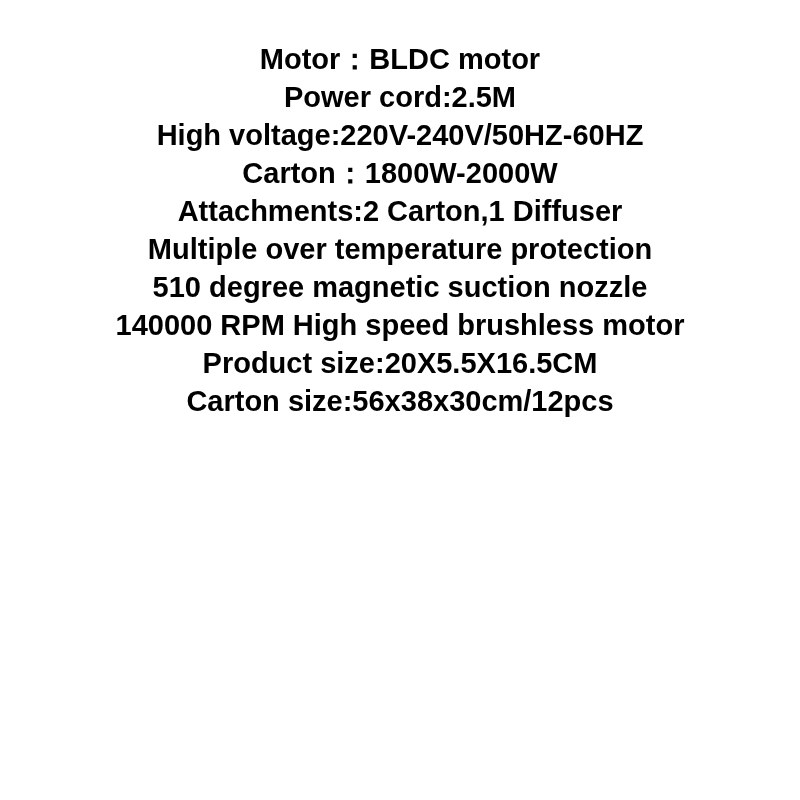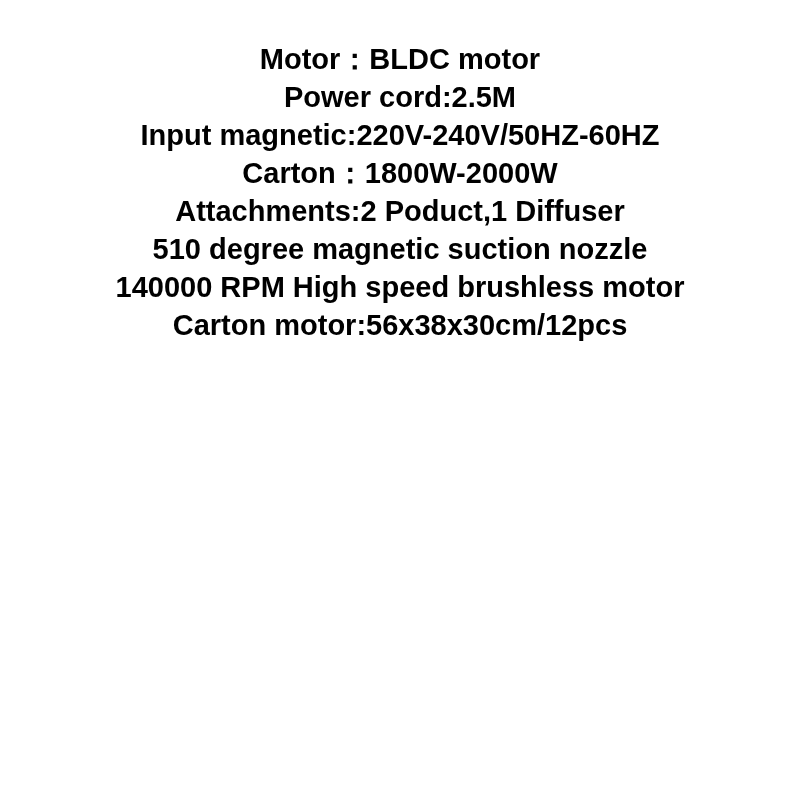--- a/index.html
+++ b/index.html
@@ -30,19 +30,21 @@
     white-space: nowrap;
     letter-spacing: 0px;
   }
 </style>
 </head>
 <body>
 
 <div class="spec-sheet">
   <div class="spec-line">Motor：BLDC motor</div>
   <div class="spec-line">Power cord:2.5M</div>
-  <div class="spec-line">Input magnetic:220V-240V/50HZ-60HZ</div>
+  <div class="spec-line">High voltage:220V-240V/50HZ-60HZ</div>
   <div class="spec-line">Carton：1800W-2000W</div>
-  <div class="spec-line">Attachments:2 Poduct,1 Diffuser</div>
+  <div class="spec-line">Attachments:2 Carton,1 Diffuser</div>
+  <div class="spec-line">Multiple over temperature protection</div>
   <div class="spec-line">510 degree magnetic suction nozzle</div>
   <div class="spec-line">140000 RPM High speed brushless motor</div>
-  <div class="spec-line">Carton motor:56x38x30cm/12pcs</div>
+  <div class="spec-line">Product size:20X5.5X16.5CM</div>
+  <div class="spec-line">Carton size:56x38x30cm/12pcs</div>
 </div>
 
 </body></html>

